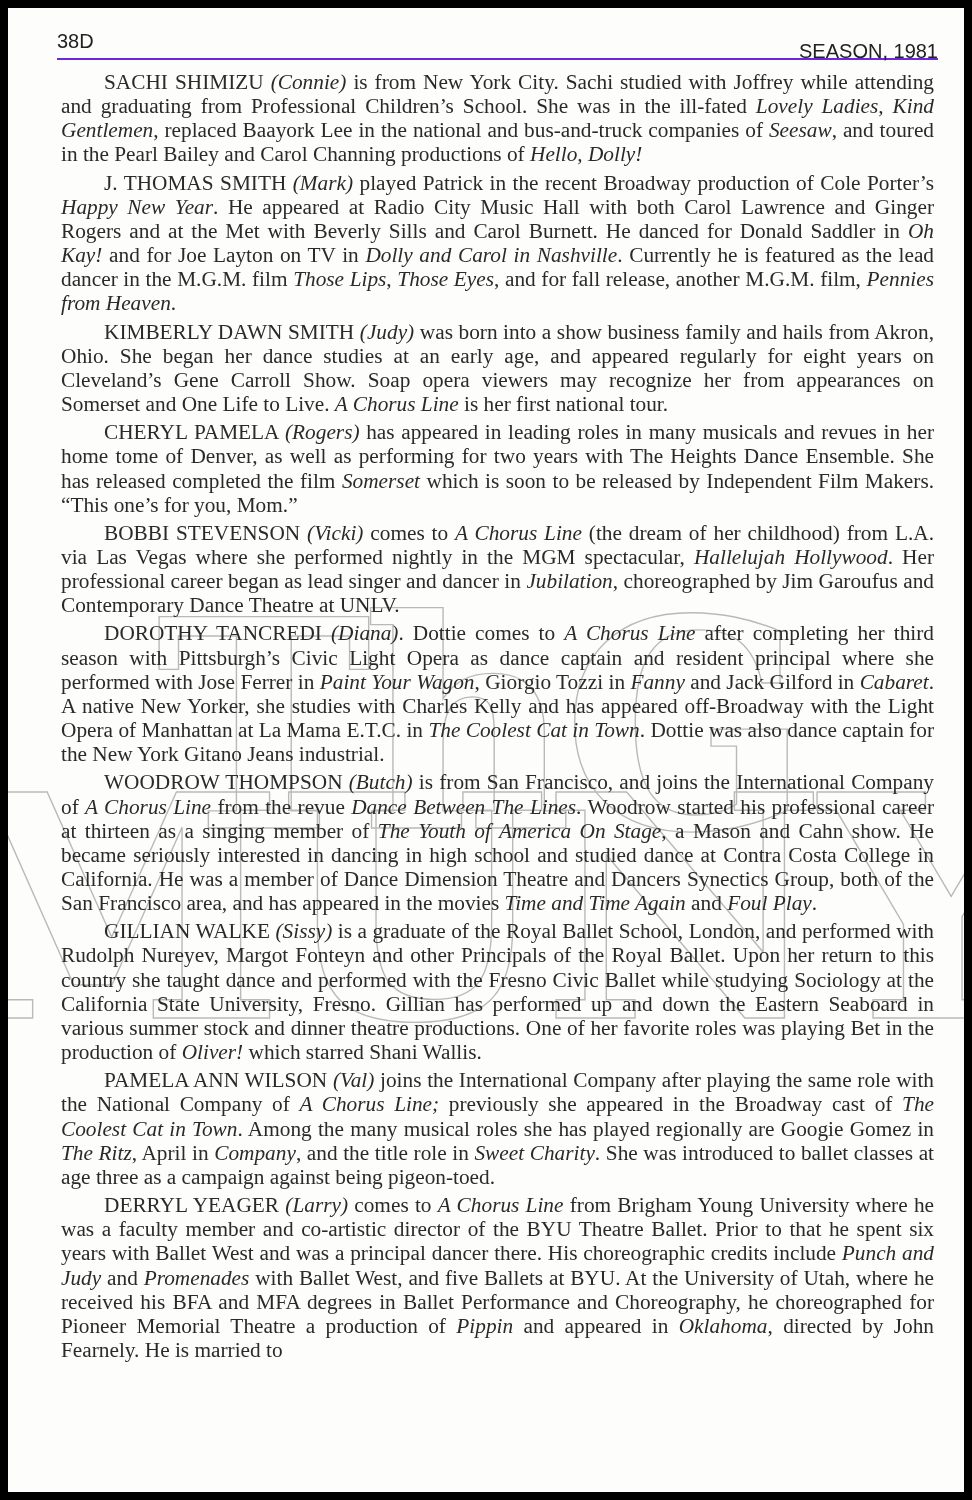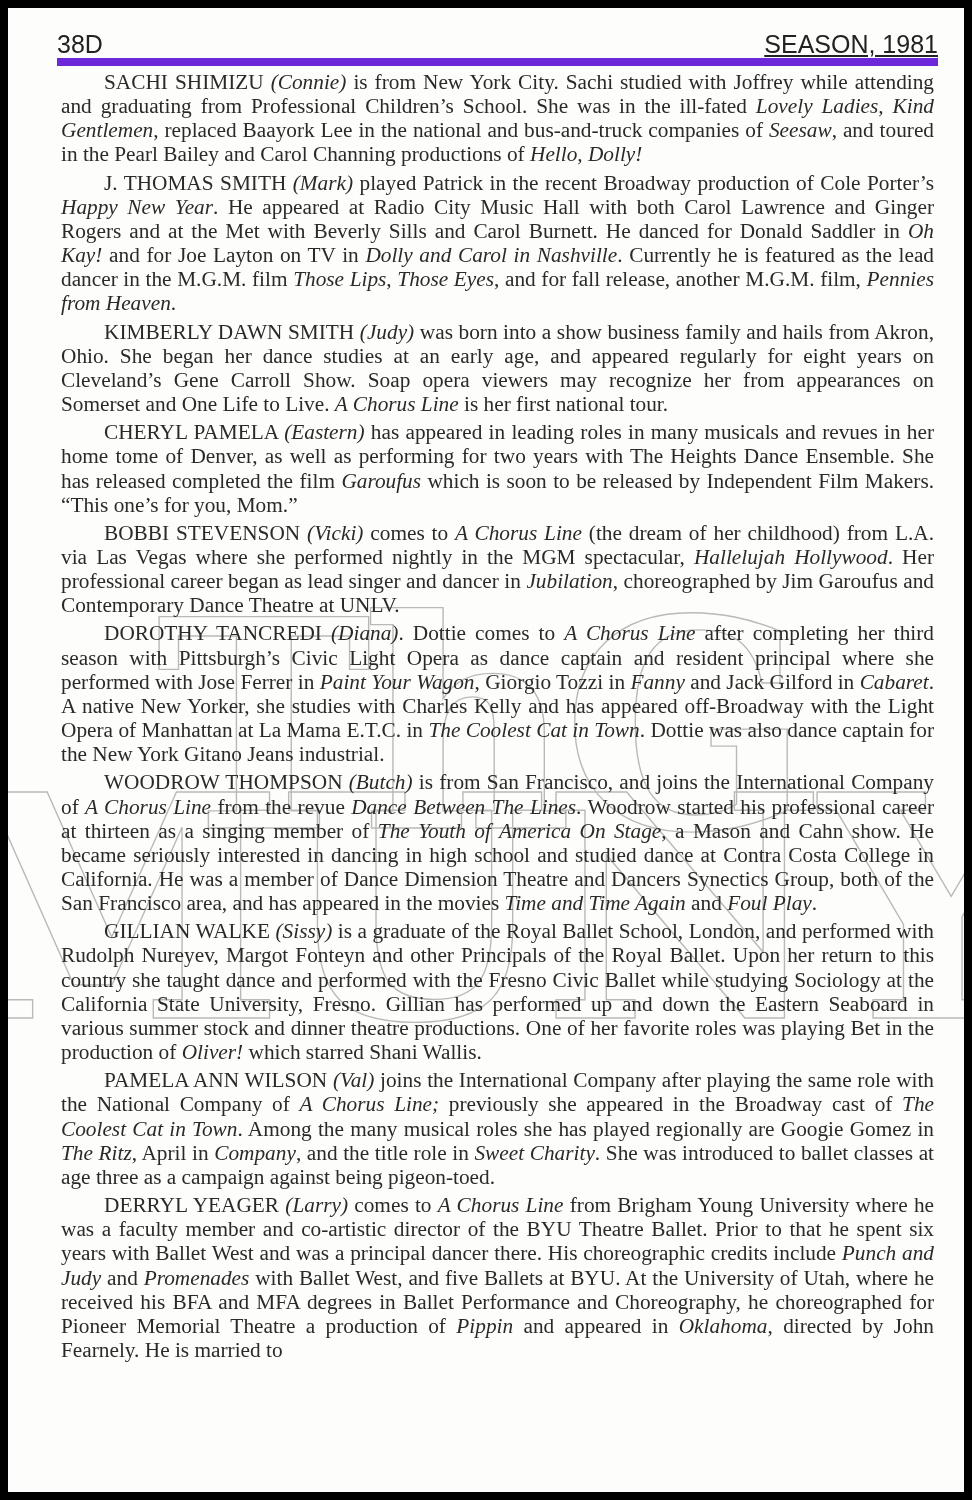--- a/index.html
+++ b/index.html
@@ -3,25 +3,25 @@
   <meta charset="utf-8">
   <style>
     html, body { margin: 0; padding: 0; background: #000; }
     body { width: 972px; height: 1500px; overflow: hidden; position: relative; }
     .page {
       position: absolute; left: 8px; top: 8px; width: 956px; height: 1484px;
       background: #fdfdfb; overflow: hidden;
     }
     .header {
       position: absolute; left: 49px; top: 20px; width: 881px; height: 30px;
-      font-family: "Liberation Sans", sans-serif; font-size: 25px; color: #222;
-      border-bottom: 8px solid #6d28d9;
+      font-family: "Liberation Sans", sans-serif; font-size: 20px; color: #222;
+      border-bottom: 2px solid #6d28d9;
     }
     .header .page-num { position: absolute; left: 0; top: 2px; }
-    .header .season { position: absolute; right: 0; top: 2px; text-decoration: underline; }
+    .header .season { position: absolute; right: 0; top: 12px; }
     .body {
       position: absolute; left: 49px; top: 58px; width: 881px;
       font-family: "Liberation Serif", serif; font-size: 21.3px; line-height: 24.15px;
       color: #2a2a2a; text-align: justify; hyphens: none;
     }
     .para { margin: 4px; text-indent: 43px; }
     .para i { font-style: italic; }
     .watermark {
       position: absolute; left: 0; top: 0; width: 956px; height: 1484px;
       pointer-events: none;
@@ -43,21 +43,21 @@
 
   <div class="header">
     <span class="page-num">38D</span>
     <span class="season">SEASON, 1981</span>
   </div>
 
   <div class="body">
       <p class="para"><span>SACHI SHIMIZU </span><i>(Connie)</i><span> is from New York City. Sachi studied with Joffrey while attending and graduating from Professional Children’s School. She was in the ill-fated </span><i>Lovely Ladies, Kind Gentlemen</i><span>, replaced Baayork Lee in the national and bus-and-truck companies of </span><i>Seesaw</i><span>, and toured in the Pearl Bailey and Carol Channing productions of </span><i>Hello, Dolly!</i></p>
       <p class="para"><span>J. THOMAS SMITH </span><i>(Mark)</i><span> played Patrick in the recent Broadway production of Cole Porter’s </span><i>Happy New Year</i><span>. He appeared at Radio City Music Hall with both Carol Lawrence and Ginger Rogers and at the Met with Beverly Sills and Carol Burnett. He danced for Donald Saddler in </span><i>Oh Kay!</i><span> and for Joe Layton on TV in </span><i>Dolly and Carol in Nashville</i><span>. Currently he is featured as the lead dancer in the M.G.M. film </span><i>Those Lips</i><span>, </span><i>Those Eyes</i><span>, and for fall release, another M.G.M. film, </span><i>Pennies from Heaven</i><span>.</span></p>
       <p class="para"><span>KIMBERLY DAWN SMITH </span><i>(Judy)</i><span> was born into a show business family and hails from Akron, Ohio. She began her dance studies at an early age, and appeared regularly for eight years on Cleveland’s Gene Carroll Show. Soap opera viewers may recognize her from appearances on Somerset and One Life to Live. </span><i>A Chorus Line</i><span> is her first national tour.</span></p>
-      <p class="para"><span>CHERYL PAMELA </span><i>(Eastern)</i><span> has appeared in leading roles in many musicals and revues in her home tome of Denver, as well as performing for two years with The Heights Dance Ensemble. She has released completed the film </span><i>Garoufus</i><span> which is soon to be released by Independent Film Makers. “This one’s for you, Mom.”</span></p>
+      <p class="para"><span>CHERYL PAMELA </span><i>(Rogers)</i><span> has appeared in leading roles in many musicals and revues in her home tome of Denver, as well as performing for two years with The Heights Dance Ensemble. She has released completed the film </span><i>Somerset</i><span> which is soon to be released by Independent Film Makers. “This one’s for you, Mom.”</span></p>
       <p class="para"><span>BOBBI STEVENSON </span><i>(Vicki)</i><span> comes to </span><i>A Chorus Line</i><span> (the dream of her childhood) from L.A. via Las Vegas where she performed nightly in the MGM spectacular, </span><i>Hallelujah Hollywood</i><span>. Her professional career began as lead singer and dancer in </span><i>Jubilation</i><span>, choreographed by Jim Garoufus and Contemporary Dance Theatre at UNLV.</span></p>
       <p class="para"><span>DOROTHY TANCREDI </span><i>(Diana)</i><span>. Dottie comes to </span><i>A Chorus Line</i><span> after completing her third season with Pittsburgh’s Civic Light Opera as dance captain and resident principal where she performed with Jose Ferrer in </span><i>Paint Your Wagon</i><span>, Giorgio Tozzi in </span><i>Fanny</i><span> and Jack Gilford in </span><i>Cabaret</i><span>. A native New Yorker, she studies with Charles Kelly and has appeared off-Broadway with the Light Opera of Manhattan at La Mama E.T.C. in </span><i>The Coolest Cat in Town</i><span>. Dottie was also dance captain for the New York Gitano Jeans industrial.</span></p>
       <p class="para"><span>WOODROW THOMPSON </span><i>(Butch)</i><span> is from San Francisco, and joins the International Company of </span><i>A Chorus Line</i><span> from the revue </span><i>Dance Between The Lines</i><span>. Woodrow started his professional career at thirteen as a singing member of </span><i>The Youth of America On Stage</i><span>, a Mason and Cahn show. He became seriously interested in dancing in high school and studied dance at Contra Costa College in California. He was a member of Dance Dimension Theatre and Dancers Synectics Group, both of the San Francisco area, and has appeared in the movies </span><i>Time and Time Again</i><span> and </span><i>Foul Play</i><span>.</span></p>
       <p class="para"><span>GILLIAN WALKE </span><i>(Sissy)</i><span> is a graduate of the Royal Ballet School, London, and performed with Rudolph Nureyev, Margot Fonteyn and other Principals of the Royal Ballet. Upon her return to this country she taught dance and performed with the Fresno Civic Ballet while studying Sociology at the California State University, Fresno. Gillian has performed up and down the Eastern Seaboard in various summer stock and dinner theatre productions. One of her favorite roles was playing Bet in the production of </span><i>Oliver!</i><span> which starred Shani Wallis.</span></p>
       <p class="para"><span>PAMELA ANN WILSON </span><i>(Val)</i><span> joins the International Company after playing the same role with the National Company of </span><i>A Chorus Line;</i><span> previously she appeared in the Broadway cast of </span><i>The Coolest Cat in Town</i><span>. Among the many musical roles she has played regionally are Googie Gomez in </span><i>The Ritz</i><span>, April in </span><i>Company</i><span>, and the title role in </span><i>Sweet Charity</i><span>. She was introduced to ballet classes at age three as a campaign against being pigeon-toed.</span></p>
       <p class="para"><span>DERRYL YEAGER </span><i>(Larry)</i><span> comes to </span><i>A Chorus Line</i><span> from Brigham Young University where he was a faculty member and co-artistic director of the BYU Theatre Ballet. Prior to that he spent six years with Ballet West and was a principal dancer there. His choreographic credits include </span><i>Punch and Judy</i><span> and </span><i>Promenades</i><span> with Ballet West, and five Ballets at BYU. At the University of Utah, where he received his BFA and MFA degrees in Ballet Performance and Choreography, he choreographed for Pioneer Memorial Theatre a production of </span><i>Pippin</i><span> and appeared in </span><i>Oklahoma</i><span>, directed by John Fearnely. He is married to</span></p>
     </div>
 </div>
 
 </body></html>

